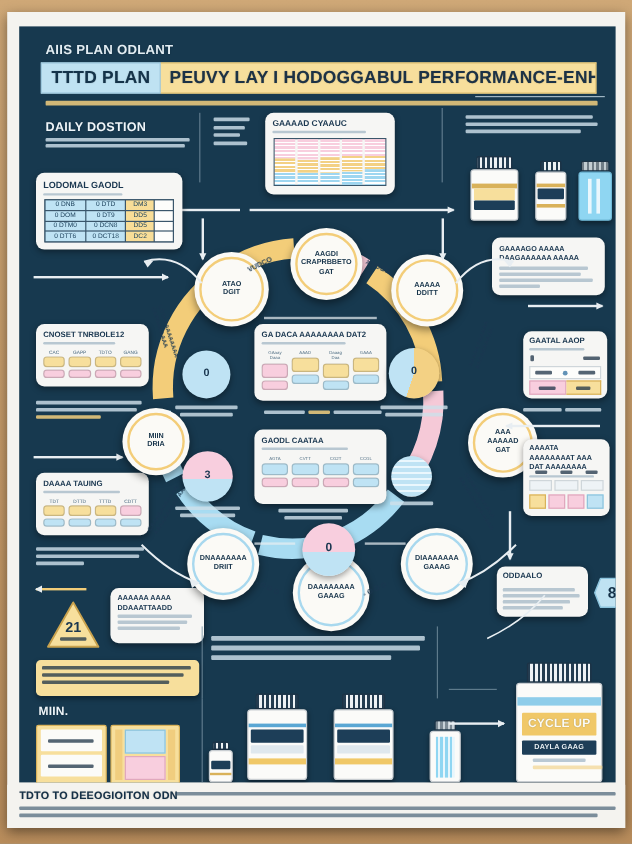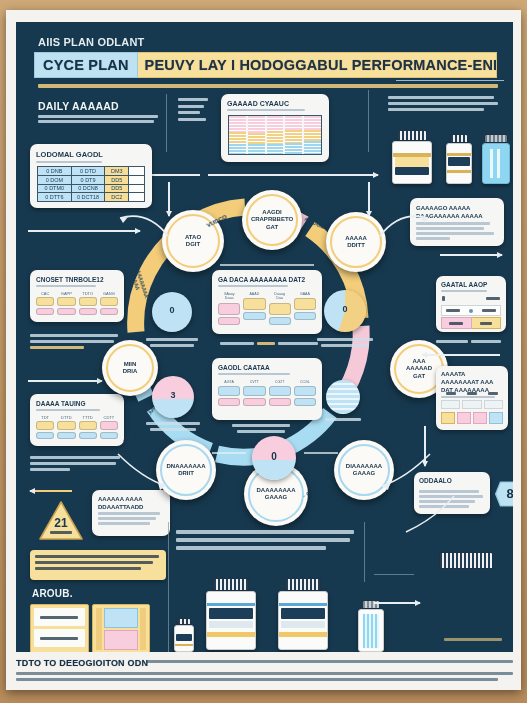--- a/index.html
+++ b/index.html
@@ -125,30 +125,30 @@
 <body>
 
 <div class="page">
   <div class="sheet"></div>
 
   <div class="poster">
 
     <div class="kicker glyph" style="font-size:11px;color:#e2edf3;">AIIS PLAN ODLANT</div>
 
     <div class="titlebar">
-      <div class="title-chip glyph">CYCE PLAN</div>
+      <div class="title-chip glyph">TTTD PLAN</div>
       <div class="title-rest glyph">PEUVY LAY I HODOGGABUL PERFORMANCE-ENHANCING SUPLEMENT.</div>
     </div>
 
     <div class="subrule" style="display:flex;flex-direction:column;gap:3px;">
       <span class="tl y" style="width:460px;height:4px;"></span>
     </div>
     <div class="toprule"></div>
 
-    <div class="sect-h glyph" style="left:22px;top:78px;font-size:10.5px;">DAILY AAAAAD</div>
+    <div class="sect-h glyph" style="left:22px;top:78px;font-size:10.5px;">DAILY DOSTION</div>
     <div style="position:absolute;left:22px;top:93px;width:122px;display:flex;flex-direction:column;gap:2.5px;">
       <span class="tl" style="width:120px;height:2.5px;"></span>
       <span class="tl" style="width:116px;height:2.5px;"></span>
     </div>
 
     <div style="position:absolute;left:162px;top:76px;display:flex;flex-direction:column;gap:3.5px;">
       <span class="tl" style="width:30px;height:3px;"></span>
       <span class="tl" style="width:26px;height:3px;"></span>
       <span class="tl" style="width:22px;height:3px;"></span>
       <span class="tl" style="width:28px;height:3px;"></span>
@@ -328,21 +328,21 @@
         <span class="tl d" style="width:52px;height:2.5px;"></span>
       </div>
     </div>
 
     <div style="position:absolute;left:14px;top:528px;width:136px;height:30px;background:#f7df9c;border-radius:4px;padding:5px;display:flex;flex-direction:column;gap:3px;box-shadow:0 2px 4px rgba(0,0,0,.35);">
       <span class="tl dk" style="width:124px;height:3px;"></span>
       <span class="tl dk" style="width:118px;height:3px;"></span>
       <span class="tl dk" style="width:106px;height:3px;"></span>
     </div>
 
-    <div class="sect-h glyph" style="left:16px;top:566px;font-size:10px;">AROUB.</div>
+    <div class="sect-h glyph" style="left:16px;top:566px;font-size:10px;">MIIN.</div>
     <div style="position:absolute;left:14px;top:582px;width:120px;height:50px;display:flex;gap:3px;">
       <div style="flex:1;background:#f7df9c;border:1px solid #d9b25a;border-radius:2px;padding:3px;display:flex;flex-direction:column;gap:3px;">
         <div style="background:#fbfbf8;height:18px;border-radius:1px;display:flex;align-items:center;justify-content:center;">
           <span class="tl dk" style="width:38px;height:3px;"></span>
         </div>
         <div style="background:#fbfbf8;height:18px;border-radius:1px;display:flex;align-items:center;justify-content:center;">
           <span class="tl dk" style="width:38px;height:3px;"></span>
         </div>
       </div>
       <div style="flex:1;background:#f7df9c;border:1px solid #d9b25a;border-radius:2px;padding:3px;display:flex;gap:2px;">
@@ -644,20 +644,32 @@
       </div>
     </div>
 
     <svg class="pent-badge" viewBox="0 0 40 34" style="left:478px;top:458px;width:32px;height:28px;">
       <path d="M8 2 H38 V32 H8 L2 17 Z" fill="#bfe2f2" stroke="#8cc4dd" stroke-width="1.5" stroke-linejoin="round"></path>
     </svg>
     <div style="position:absolute;left:478px;top:464px;width:32px;text-align:center;font-size:13px;font-weight:800;color:#143047;filter:blur(.4px);">8</div>
 
     <div class="bottle" style="left:414px;top:530px;width:72px;height:100px;">
       <div class="bcap" style="height:17px;margin:0 9px;"></div>
+      <div class="bbody" style="height:83px;">
+        <div style="position:absolute;left:0;right:0;top:14%;height:7px;background:#8ecdea;"></div>
+        <div style="position:absolute;left:6%;right:6%;top:30%;height:19px;background:#f0c868;border-radius:1px;display:flex;align-items:center;justify-content:center;">
+          <span class="glyph" style="font-size:10px;color:#fbfbf5;">CYCLE UP</span>
+        </div>
+        <div style="position:absolute;left:6%;right:6%;top:58%;height:12px;background:#1d3e58;border-radius:1px;display:flex;align-items:center;justify-content:center;">
+          <span class="glyph" style="font-size:6px;color:#e8f1f6;">DAYLA GAAG</span>
+        </div>
+        <div style="position:absolute;left:10%;right:10%;top:76%;display:flex;justify-content:center;">
+          <span class="tl d" style="width:44px;height:3px;"></span>
+        </div>
+      </div>
     </div>
     <div class="arw" style="left:358px;top:580px;width:46px;"></div>
     <div class="divline" style="left:358px;top:552px;width:40px;height:1px;"></div>
 
     <div style="position:absolute;left:428px;top:616px;display:flex;justify-content:flex-end;">
       <span class="tl y" style="width:58px;height:3px;opacity:.6;"></span>
     </div>
 
     <div class="arw v" style="left:152px;top:160px;height:34px;"></div>
     <div class="arw v" style="left:352px;top:160px;height:34px;"></div>

